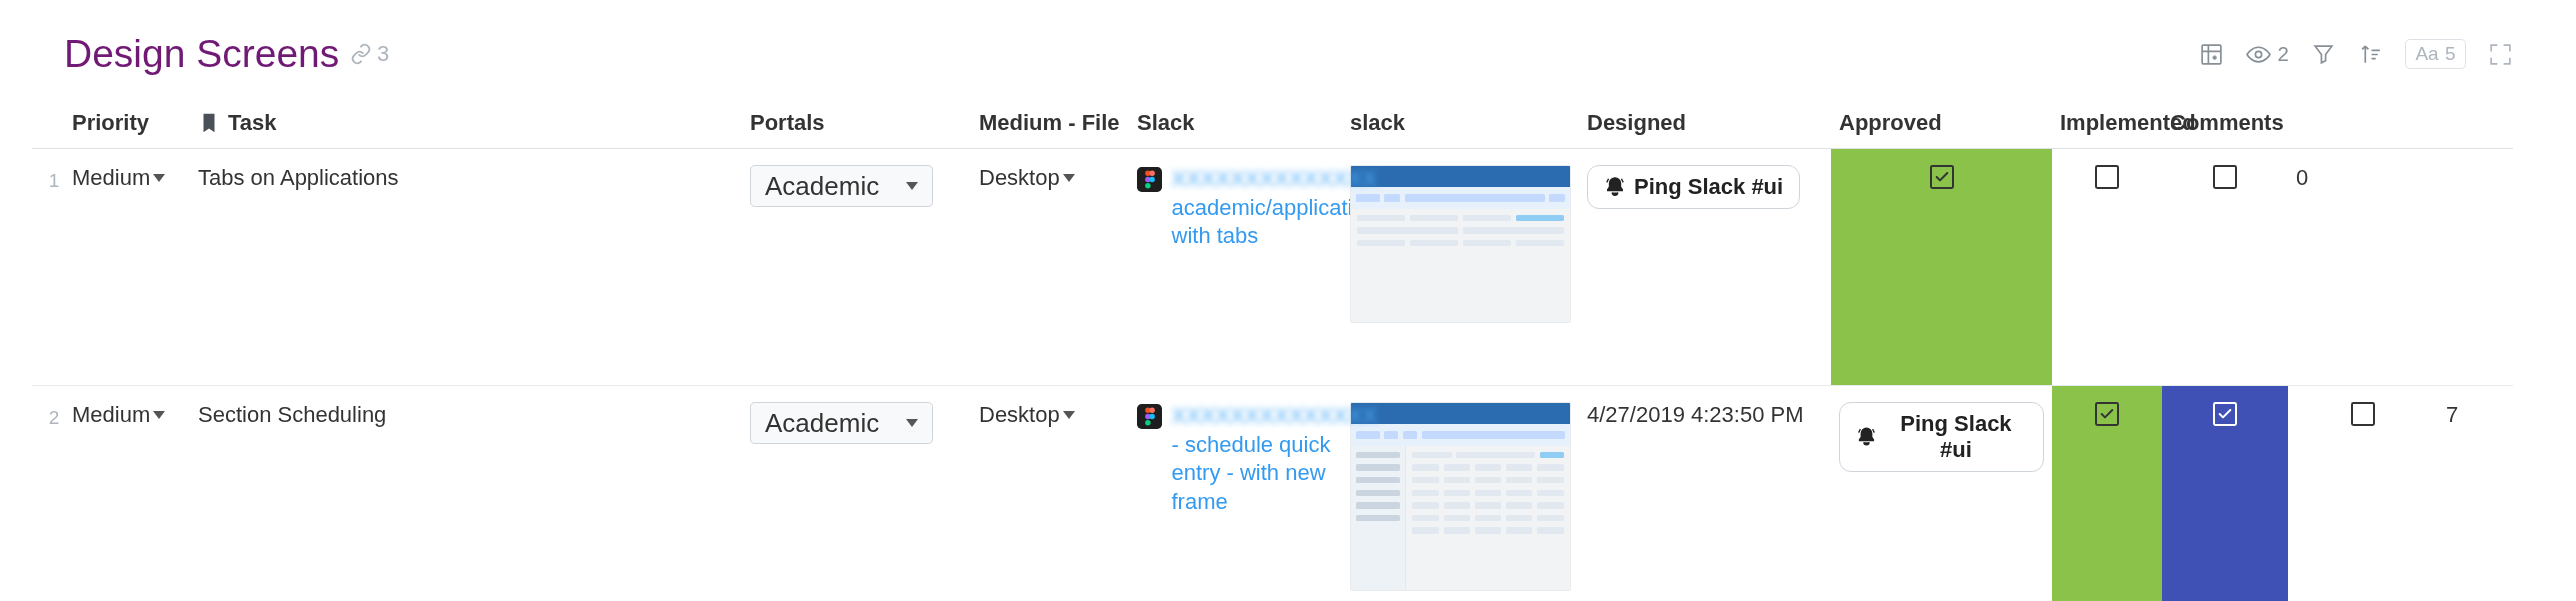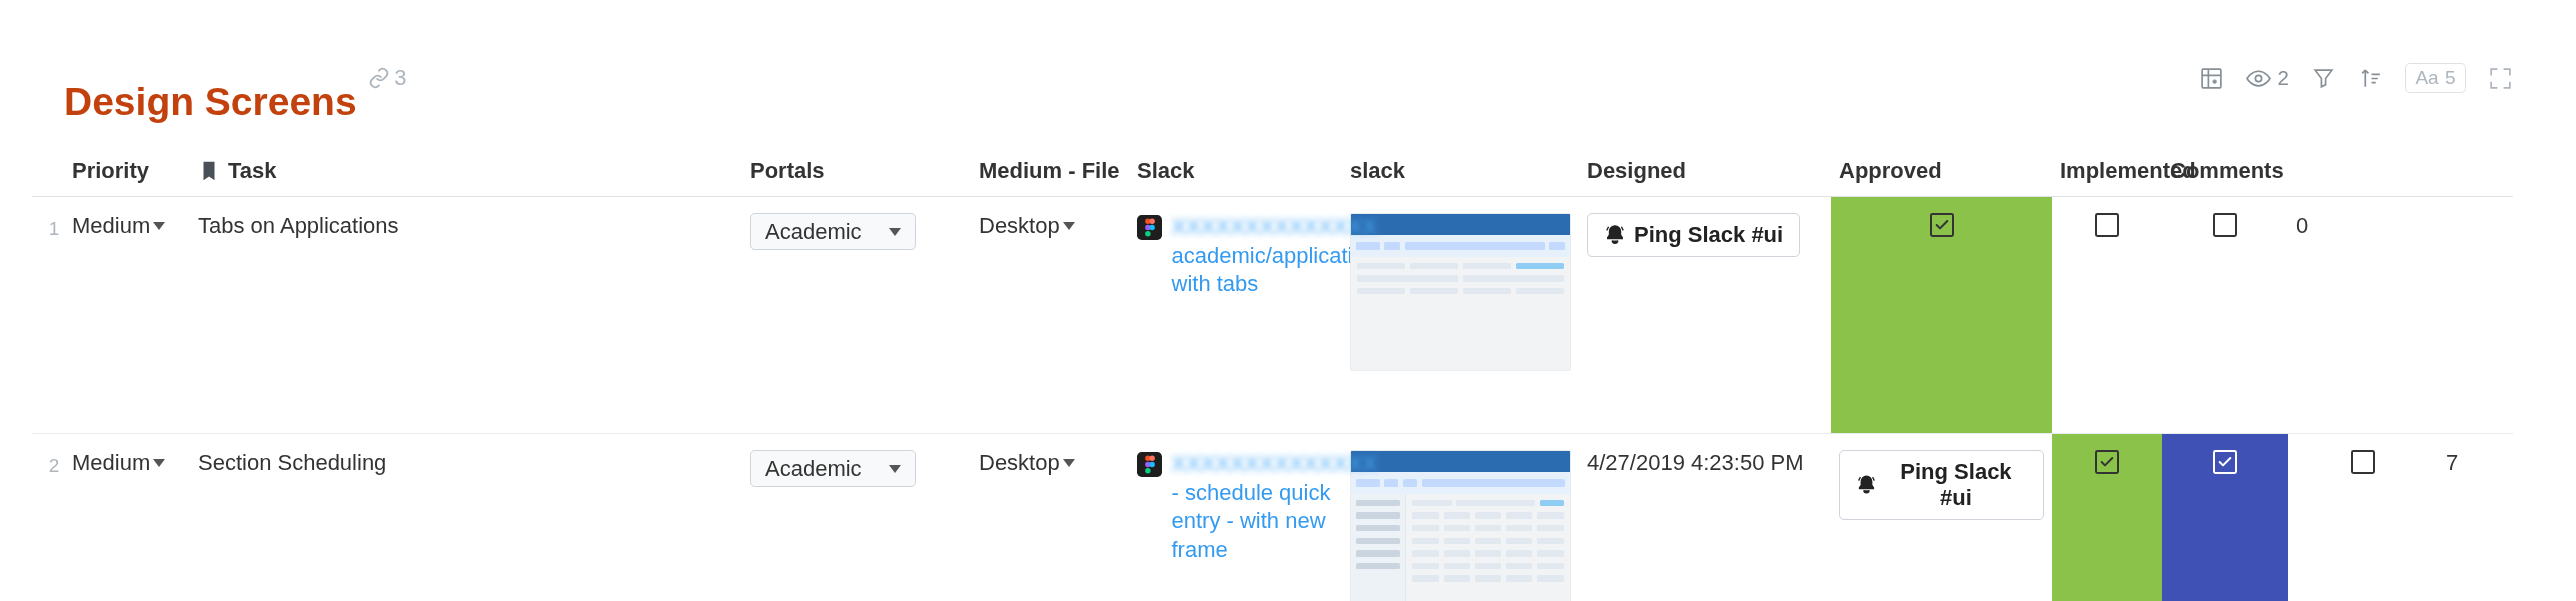--- a/index.html
+++ b/index.html
@@ -20,23 +20,22 @@
     justify-content: space-between;
     padding-left: 32px;
   }
   .title-wrap {
     display: flex;
     align-items: center;
     gap: 11px;
   }
   .title {
     font-size: 39px;
-    font-weight: 700;
-    color: #c2410c;
-    margin-top: 48px;
+    font-weight: 400;
+    color: #701a75;
   }
   .link-badge {
     display: inline-flex;
     align-items: center;
     gap: 4.7px;
     color: #adb5bd;
     font-size: 22px;
   }
   .link-badge svg { width: 22px; height: 22px; }
   .toolbar {
@@ -131,21 +130,21 @@
     margin-left: 3.2px;
   }
   .chip {
     display: inline-flex;
     align-items: center;
     gap: 11px;
     border: 0.8px solid #ced4da;
     border-radius: 4.7px;
     padding: 4.7px 14px;
     background: #f8f9fa;
-    font-size: 22px;
+    font-size: 26px;
     color: #333;
   }
   .chip .caret { margin-left: 16px; }
   .figma-cell { display: flex; gap: 9.5px; }
   .figma-badge {
     width: 25px; height: 25px; border-radius: 4.7px;
     background: #1e1e1e;
     display: inline-flex; align-items: center; justify-content: center;
     flex: 0 0 25px;
     margin-top: 1.6px;
@@ -189,21 +188,21 @@
   .thumb .side span{height:6.3px;background:#cbd5e0;border-radius:1.6px;}
   .thumb .main {
     flex:1; padding:6.3px; display:flex; flex-direction:column; gap:6.3px;
   }
   .thumb .main .row{display:flex; gap:4.7px;}
   .thumb .main .row span{height:6.3px;background:#e2e8f0;border-radius:1.6px;flex:1;}
   .thumb .main .row span.b{background:#90cdf4;}
   .thumb.compact{height:158px;}
   .slack-btn {
     display: inline-flex; align-items: center; gap: 8px;
-    border: 0.8px solid #ced4da; border-radius: 5px;
+    border: 0.8px solid #ced4da; border-radius: 12px;
     padding: 8px 16px; background: #fff;
     font-weight: 600; color: #222; cursor: pointer;
     font-size: 22px;
   }
   .slack-btn svg { width: 22px; height: 22px; fill: #222; }
   .check-cell { padding: 0; height: 100%; display:flex; }
   .check-wrap {
     width: 100%; height: 100%;
     display:flex; align-items: flex-start; justify-content:center;
     padding-top: 16px;

